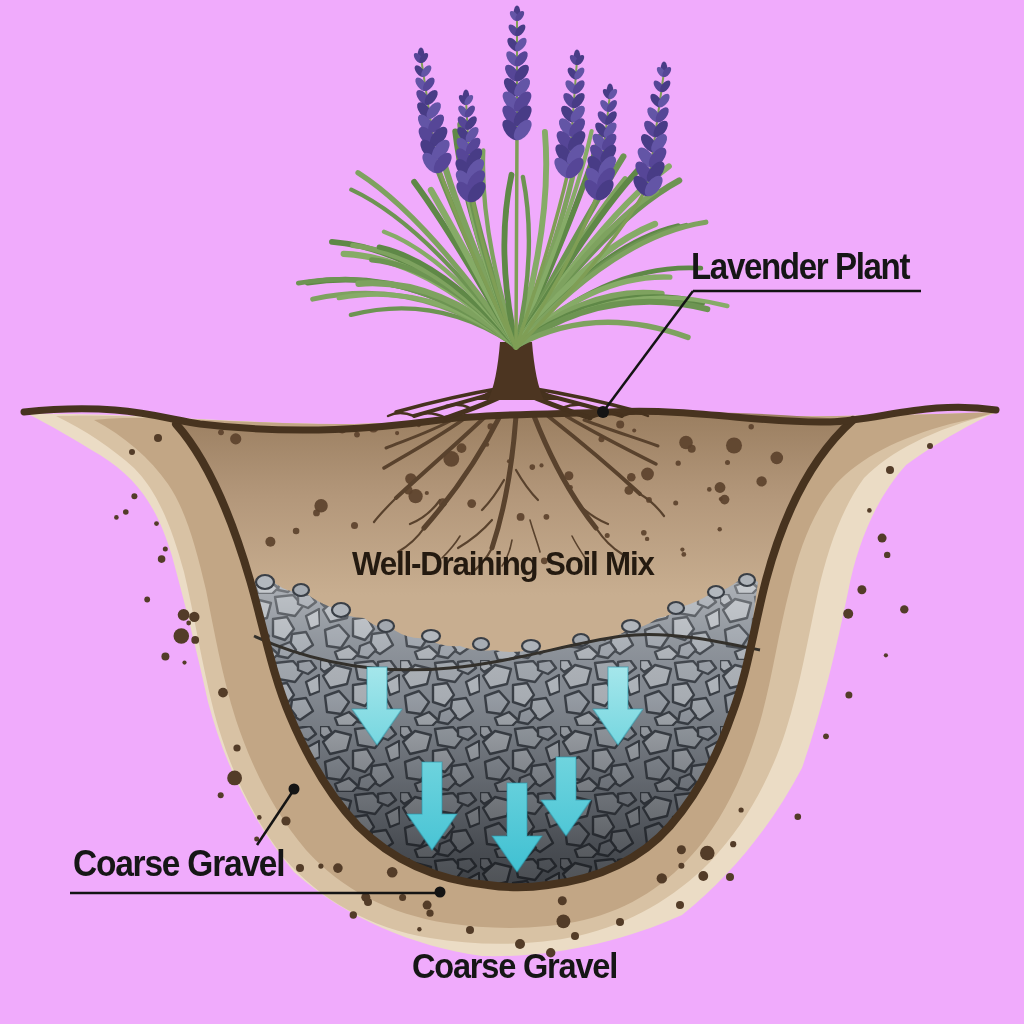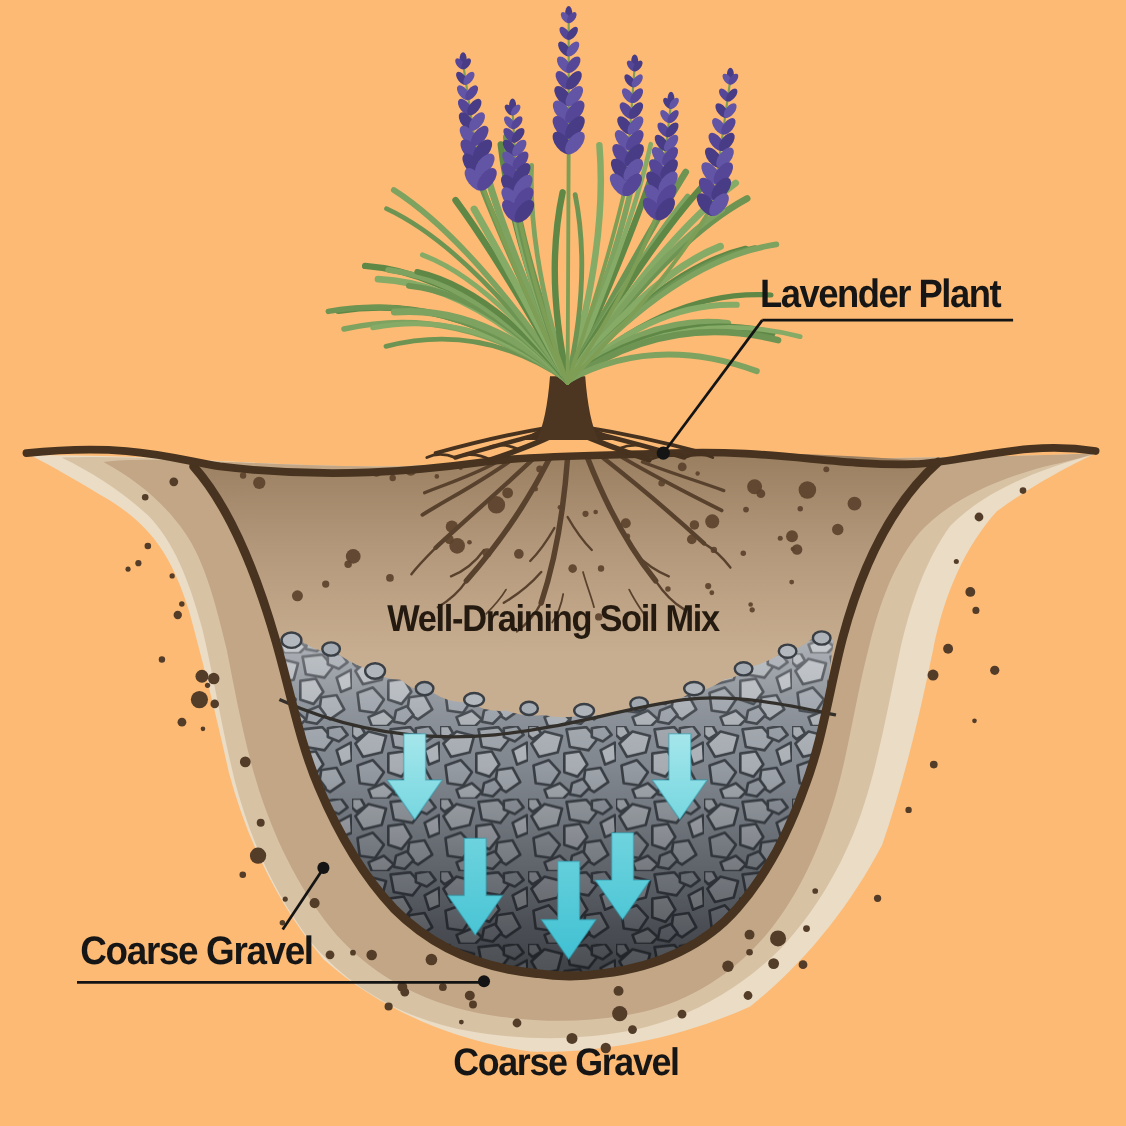--- a/index.html
+++ b/index.html
@@ -1,16 +1,16 @@
 <!DOCTYPE html>
 <html><head>
 <meta charset="utf-8">
 <style>
   html,body{margin:0;padding:0;background:#ffffff;}
-  #stage{position:relative;width:1024px;height:1024px;background:#fdba74;overflow:hidden;
+  #stage{position:relative;width:1024px;height:1024px;background:#f0abfc;overflow:hidden;
          font-family:"Liberation Sans",sans-serif;}
   #scene{position:absolute;left:0;top:0;}
   .lbl{position:absolute;font-weight:bold;color:#161616;white-space:nowrap;
        transform-origin:left top;line-height:1;}
   #lbl-plant{left:691px;top:249px;font-size:36px;letter-spacing:-1.5px;transform:scaleX(.92);}
   #lbl-soil{left:352px;top:546px;font-size:34px;letter-spacing:-1.3px;transform:scaleX(.92);color:#241a10;}
   #lbl-gravel-side{left:73px;top:846px;font-size:36px;letter-spacing:-1.3px;transform:scaleX(.93);}
   #lbl-gravel-bottom{left:412px;top:948px;font-size:35px;letter-spacing:-1.3px;transform:scaleX(.93);}
 </style>
 </head>

